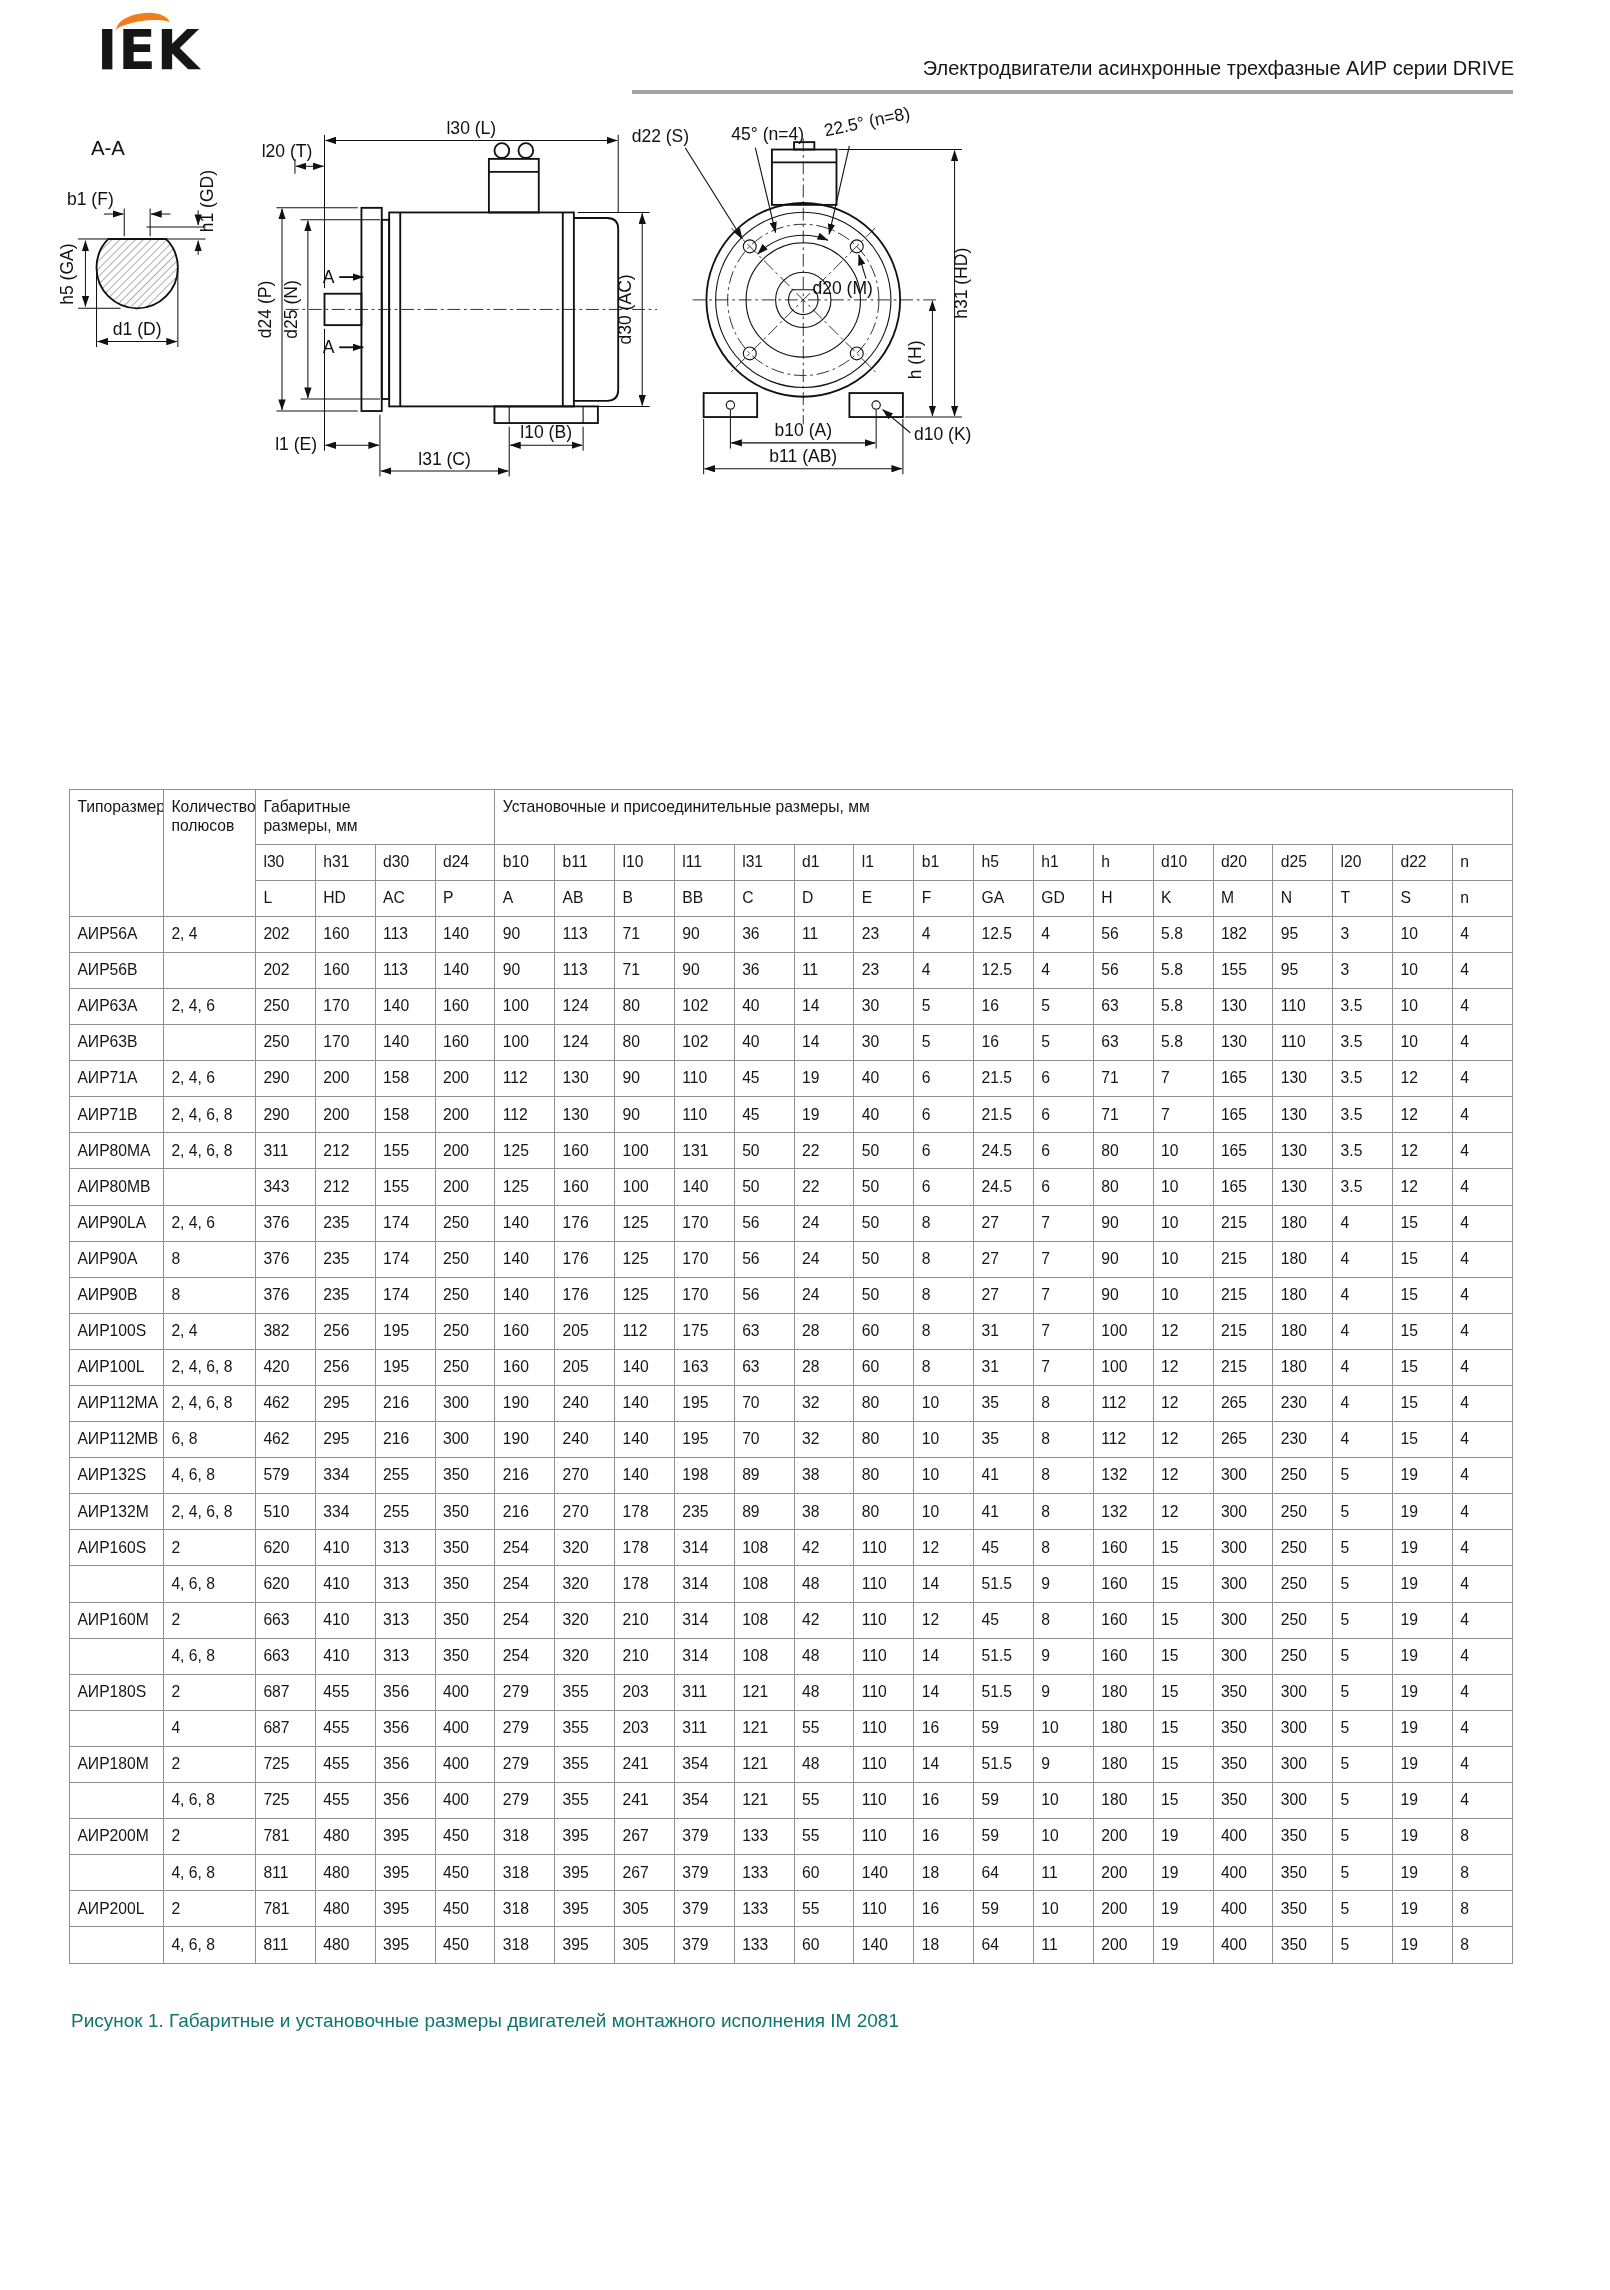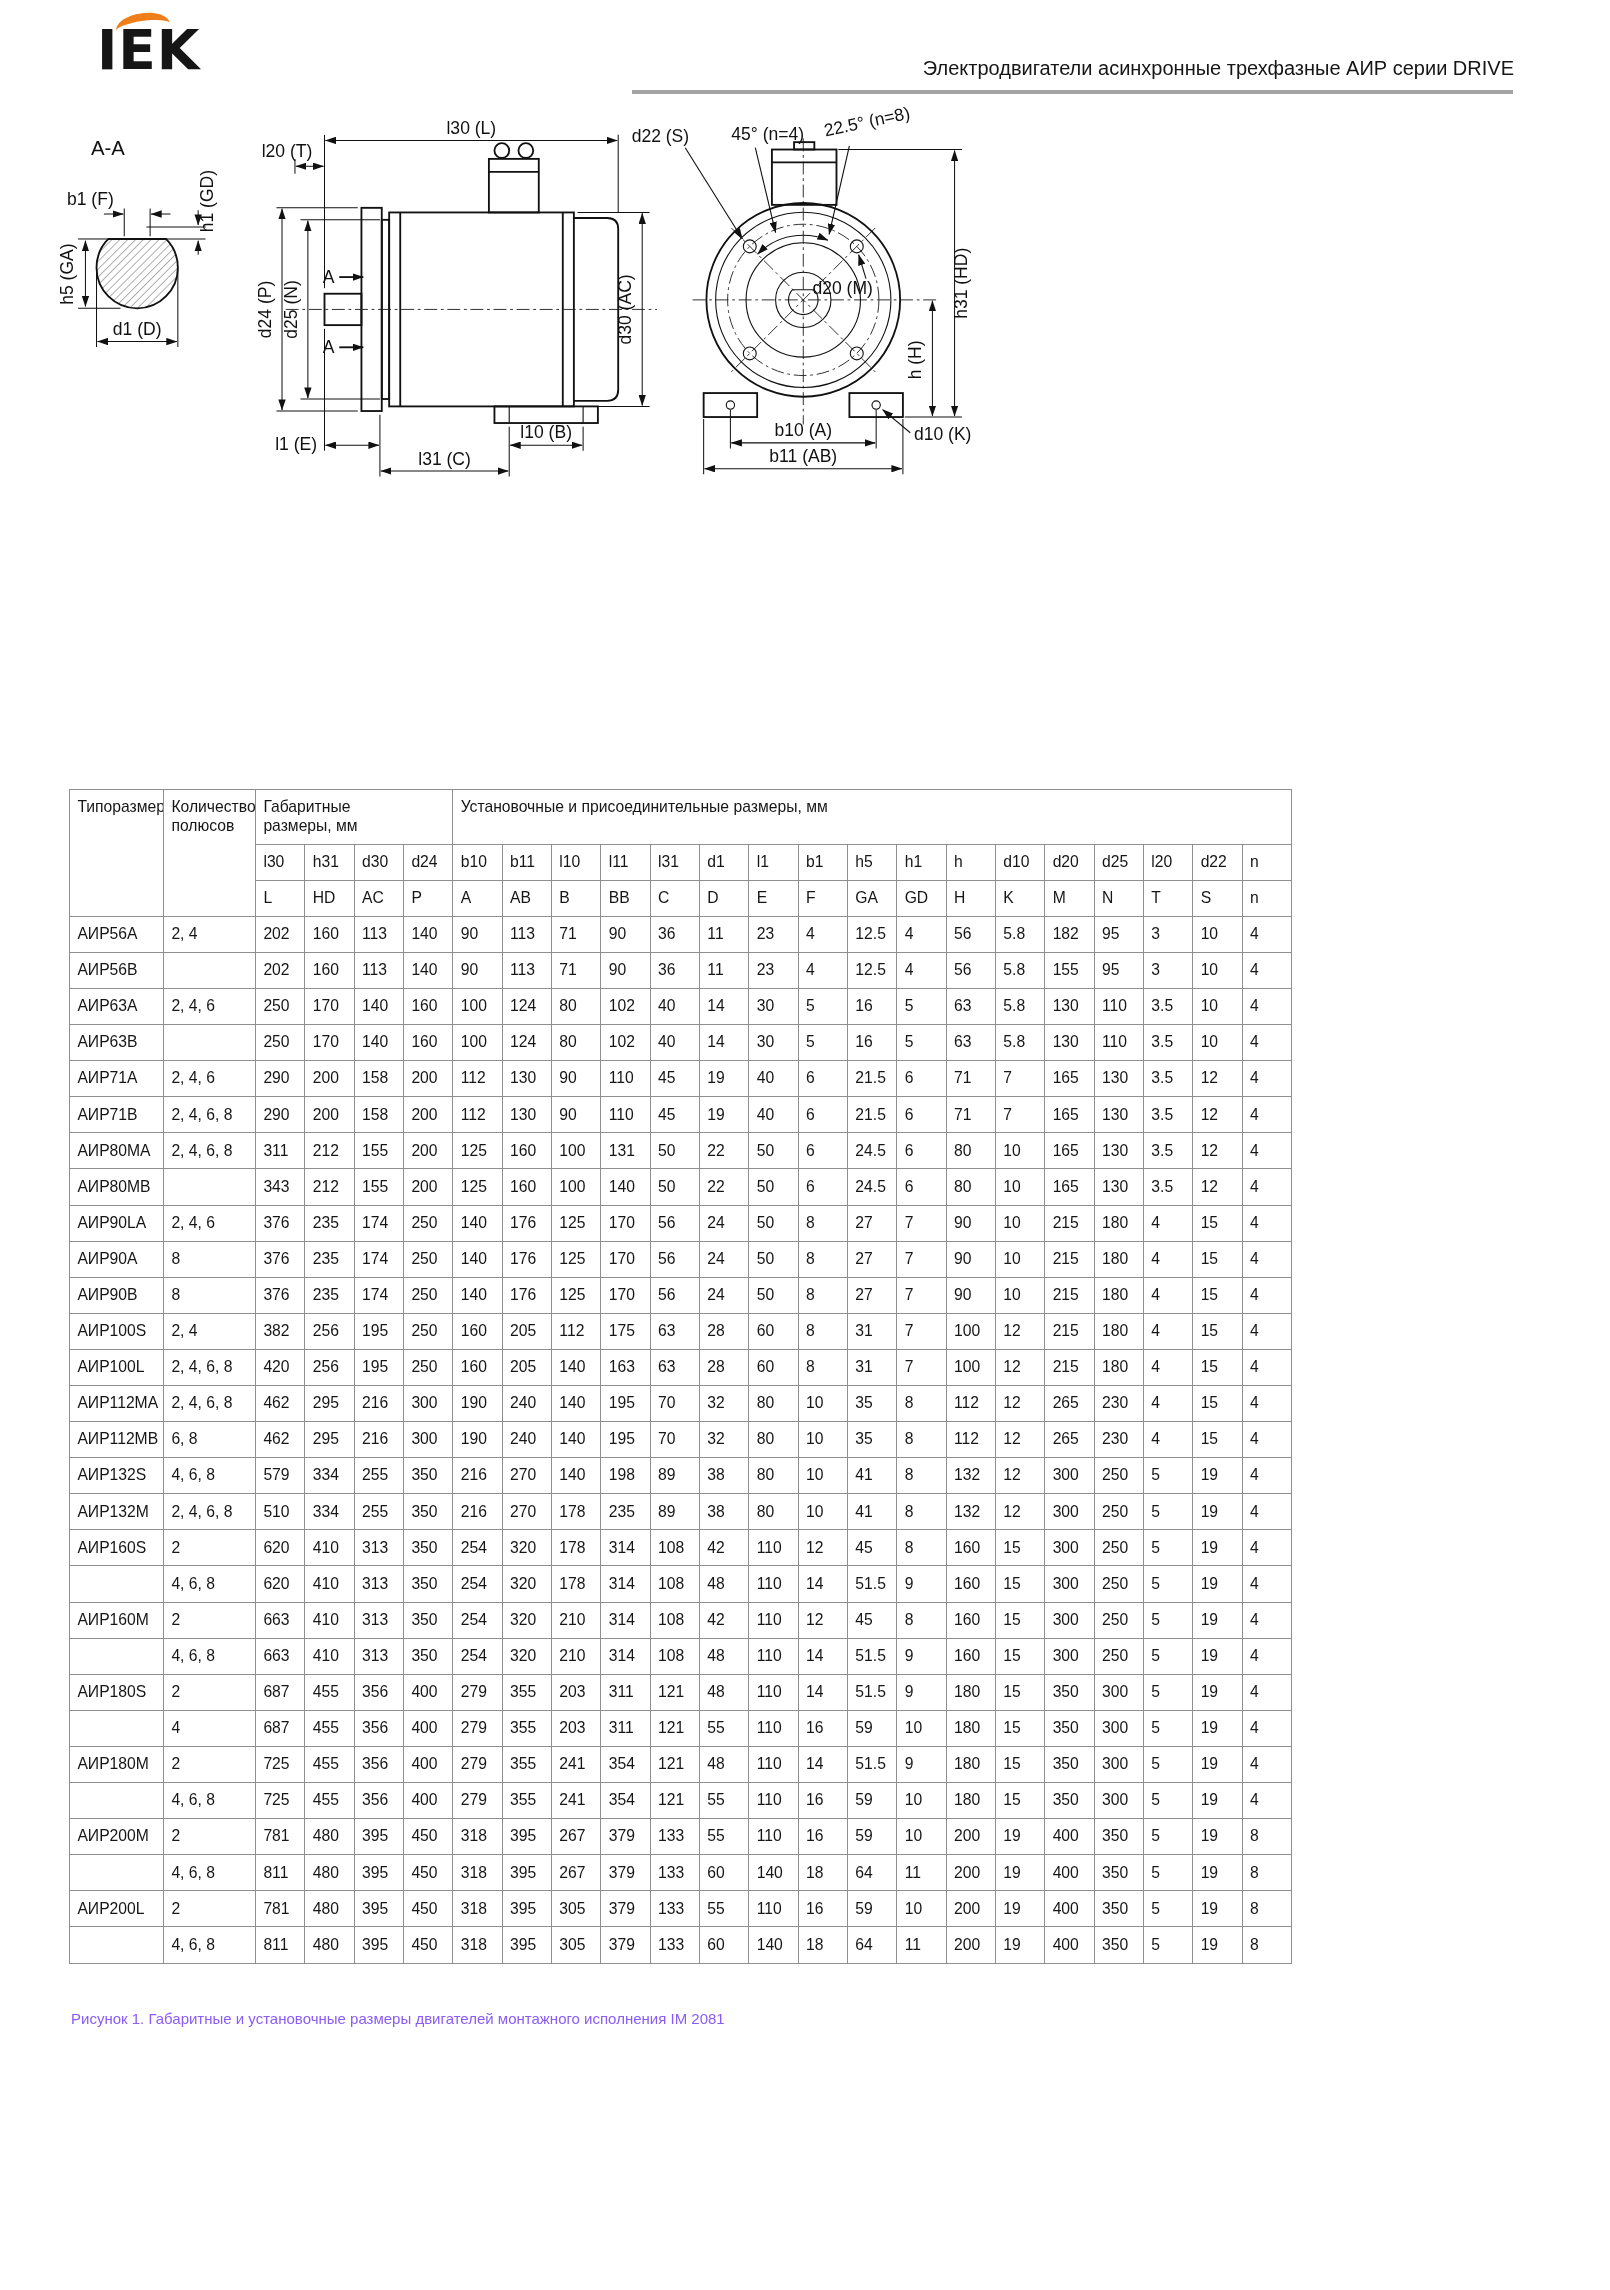--- a/index.html
+++ b/index.html
@@ -32,32 +32,32 @@
   .drw text { font-family:"Liberation Sans", sans-serif; font-size:19px; fill:#111; }
   .drw text.big { font-size:22px; }
   g.dim line { stroke:#111; stroke-width:1.1; fill:none; }
   .dim2 { stroke:#111; stroke-width:2; fill:none; }
   g.outline rect, g.outline line, g.outline path, g.outline circle
     { stroke:#111; stroke-width:2; fill:none; }
   .thin { stroke:#111; stroke-width:1.2; fill:none; }
   .cl { stroke:#222; stroke-width:1; stroke-dasharray:14 4 3 4; fill:none; }
   
   .dims-table {
-    position:absolute; top:789px; left:69px; width:1223px;
+    position:absolute; top:789px; left:69px; width:1444px;
     border-collapse:collapse; table-layout:fixed; font-size:15.7px; color:#161616;
   }
   .dims-table th, .dims-table td {
     border:0.9px solid #8f8f8f; padding:8.3px 3.7px 8.3px 7.4px; text-align:left;
     font-weight:normal; vertical-align:top; line-height:18.5px;
     white-space:nowrap; overflow:hidden;
   }
   .dims-table th { white-space:normal; }
   .wrap-mid { display:block; max-width:122px; }
   
-  .figure-caption { position:absolute; top:2010px; left:71px; font-size:15px; color:#8b5cf6; }
+  .figure-caption { position:absolute; top:2010px; left:71px; font-size:19px; color:#0f766e; }
 </style>
 </head>
 <body>
 
 <div class="logo">
   <div class="logo-swoosh"></div>
   <div class="logo-text">IEK</div>
 </div>
 <div class="header-title">Электродвигатели асинхронные трехфазные АИР серии DRIVE</div>
 <div class="header-rule"></div>

